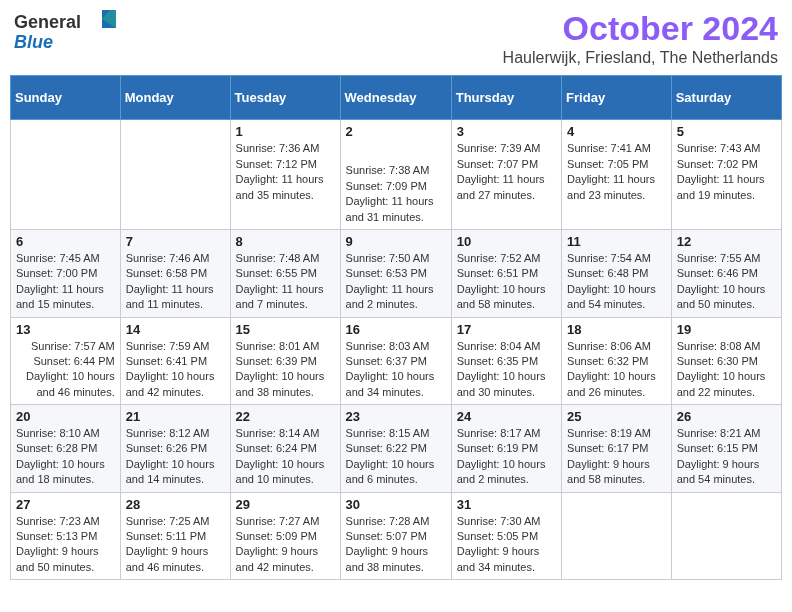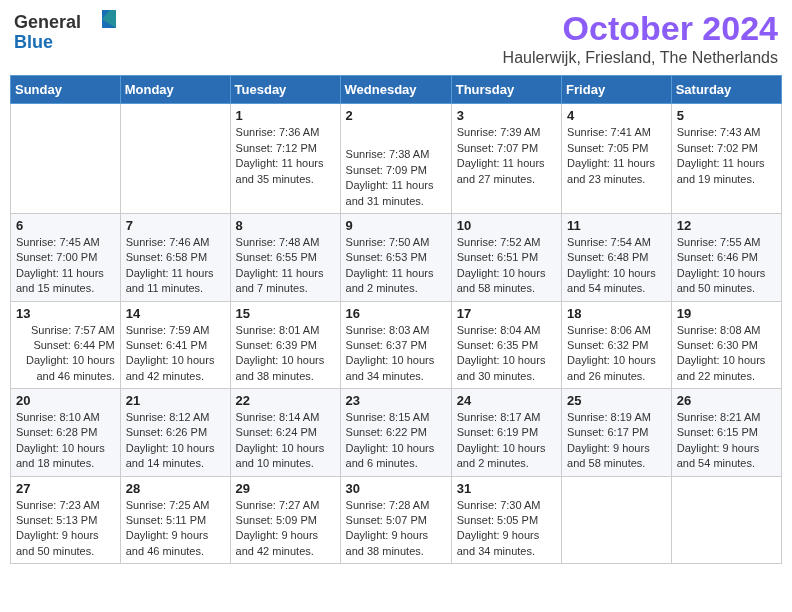--- a/index.html
+++ b/index.html
@@ -26,20 +26,21 @@
       font-size: 18px;
       font-weight: bold;
       color: #333;
       line-height: 1.1;
     }
     .logo-blue {
       font-size: 18px;
       font-weight: bold;
       color: #1a6eb5;
       line-height: 1.1;
+      font-style: italic;
     }
     .logo-flag {
       width: 28px;
       height: 18px;
       margin-left: 2px;
     }
     .logo-row {
       display: flex;
       align-items: center;
     }
@@ -58,21 +59,21 @@
       margin-top: 2px;
     }
     .calendar-table {
       width: 100%;
       border-collapse: collapse;
       font-size: 11px;
     }
     .calendar-table th {
       background: #2a6db5;
       color: #fff;
-      padding: 6px 4px;
+      padding: 14px 4px;
       text-align: left;
       font-size: 13px;
       font-weight: bold;
       border: 1px solid #5599d5;
     }
     .calendar-table td {
       border: 1px solid #ccc;
       vertical-align: top;
       padding: 4px 5px;
       width: 113px;

